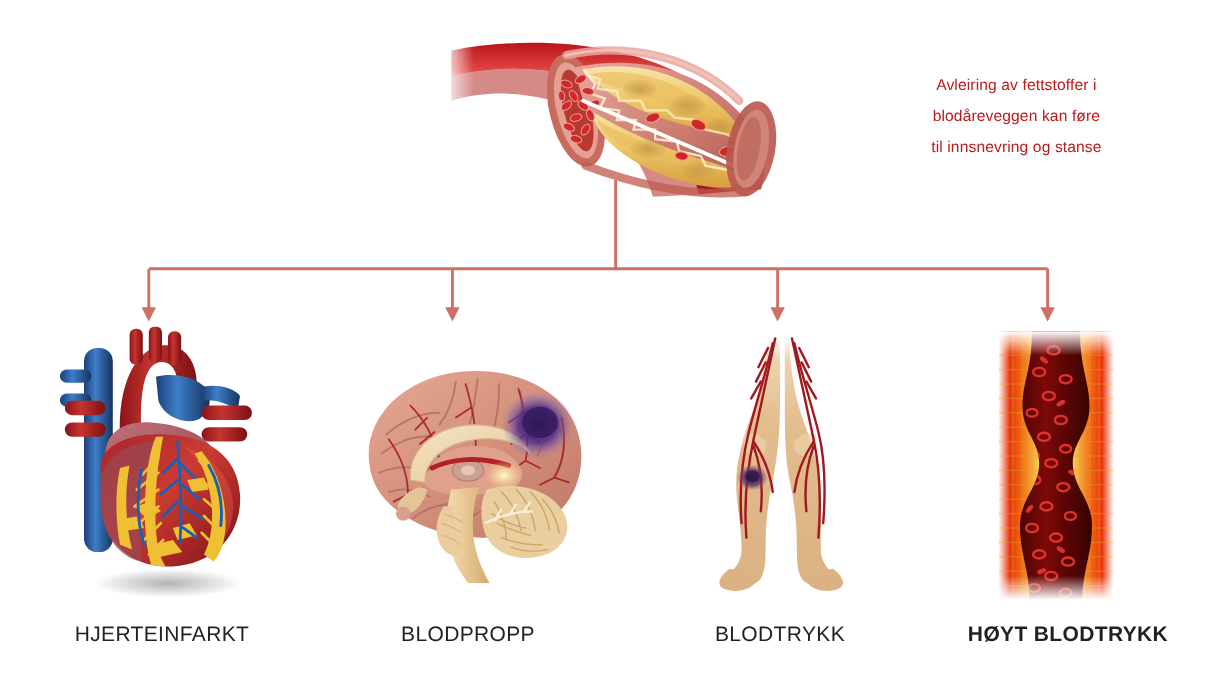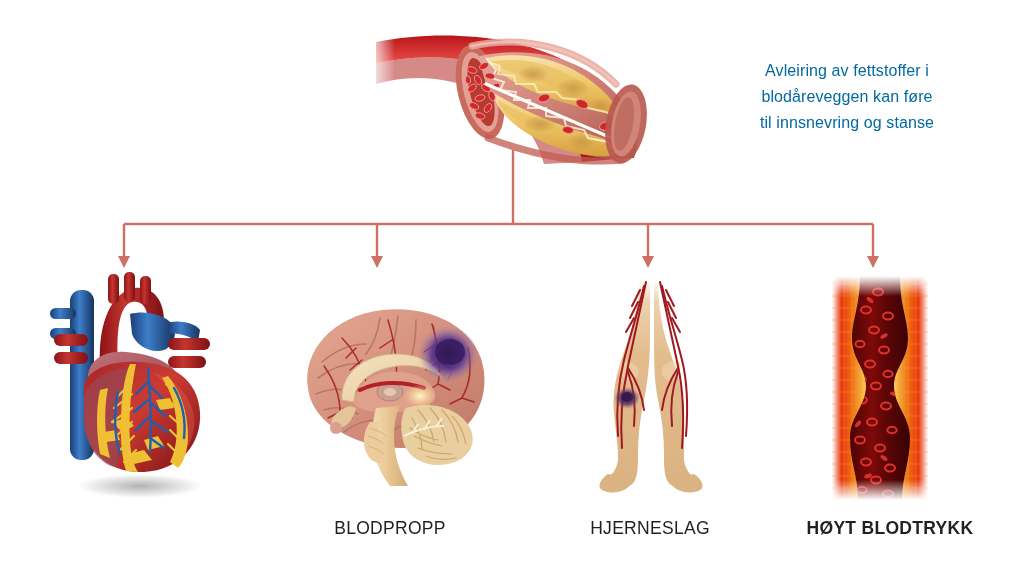--- a/index.html
+++ b/index.html
@@ -16,23 +16,23 @@
     font-family: "Liberation Sans", sans-serif;
   }
 
   
   #caption {
     position: absolute;
     left: 746px;
     top: 58px;
     width: 202px;
     text-align: center;
-    font-size: 16px;
+    font-size: 13px;
     line-height: 26px;
-    color: #0369a1;
+    color: #b91c1c;
     letter-spacing: 0.1px;
   }
 
   
   #connectors {
     position: absolute;
     left: 0;
     top: 0;
     width: 1024px;
     height: 576px;
@@ -558,17 +558,18 @@
       <rect x="0" y="0" width="116" height="224" fill="url(#vFadeV)"></rect>
     </svg>
   </div>
 
   <div id="caption">
     <div>Avleiring av fettstoffer i</div>
     <div>blodåreveggen kan føre</div>
     <div>til innsnevring og stanse</div>
   </div>
 
+  <div class="label" id="label-0">HJERTEINFARKT</div>
   <div class="label" id="label-1">BLODPROPP</div>
-  <div class="label" id="label-2">HJERNESLAG</div>
+  <div class="label" id="label-2">BLODTRYKK</div>
   <div class="label" id="label-3">HØYT BLODTRYKK</div>
 
 </div>
 
 </body></html>

